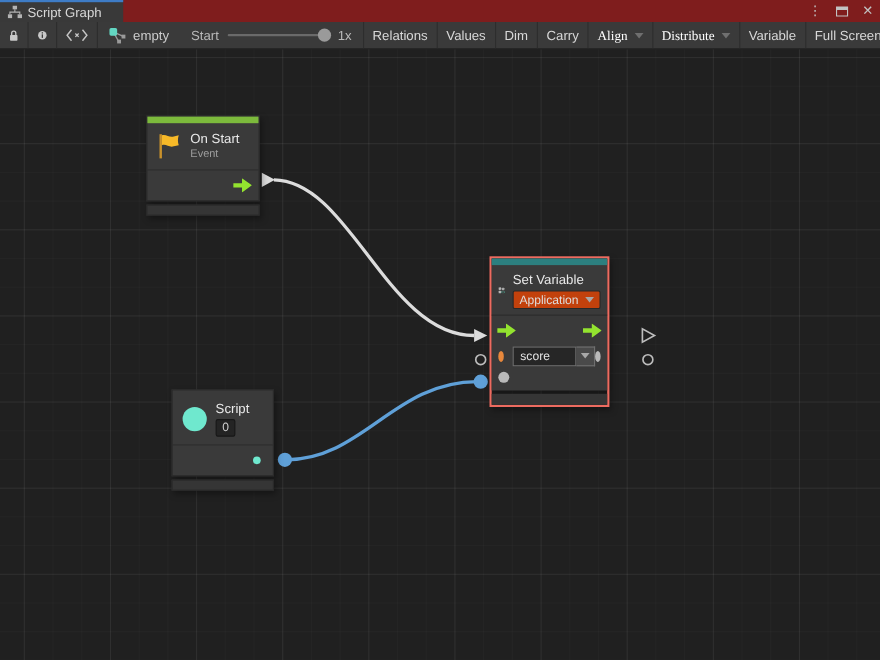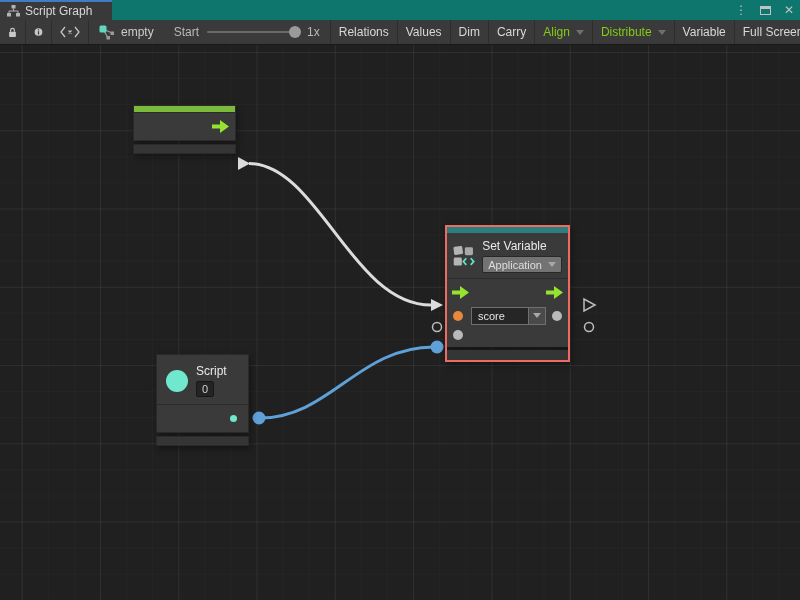--- a/index.html
+++ b/index.html
@@ -3,36 +3,36 @@
 <meta charset="utf-8">
 <style>
   * { margin:0; padding:0; box-sizing:border-box; }
   html,body { width:800px; height:600px; overflow:hidden; }
   body {
     font-family:"Liberation Sans", sans-serif;
     background:#202020; color:#d4d4d4; position:relative;
     width:800px; height:600px; font-size:12px;
   }
   
-  .tabbar { position:absolute; left:0; top:0; width:800px; height:20px; background:#0f766e; }
+  .tabbar { position:absolute; left:0; top:0; width:800px; height:20px; background:#7f1d1d; }
   .tab {
     position:absolute; left:0; top:0; width:112px; height:20px; background:#393939;
     border-top:2px solid #3e7cc6; display:flex; align-items:center; gap:5px; padding-left:7px;
     color:#d8d8d8;
   }
   .wincontrols { position:absolute; right:4px; top:0; height:20px; display:flex; align-items:center; gap:10px; color:#c2c2c2; }
   .winbtn { cursor:default; display:flex; align-items:center; justify-content:center; width:14px; height:14px; font-size:12px; }
   .maxbox { width:11px; height:9px; border:1px solid #c2c2c2; border-top:3px solid #c2c2c2; }
   
   .toolbar {
     position:absolute; left:0; top:20px; width:800px; height:25px; background:#3a3a3a;
     border-bottom:1px solid #191919; display:flex; align-items:stretch; font-size:12px; color:#d8d8d8;
   }
   .tbtn { display:flex; align-items:center; justify-content:flex-start; padding:0 8px; border-right:1px solid #2d2d2d; cursor:default; white-space:nowrap; }
-  .tbtn.disabled { color:#84cc16; }
+  .tbtn.disabled { color:#ffffff;font-family:Liberation Serif, serif; }
   .iconbtn { width:26px; }
   .codebtn { width:64px; color:#c9c9c9; letter-spacing:1px; }
   .crumb { display:flex; align-items:center; gap:6px; padding:0 10px; color:#cccccc; }
   .zoomwrap { display:flex; align-items:center; gap:8px; padding:0 10px; flex:1; color:#b9b9b9; border-right:1px solid #2d2d2d; }
   .slider { position:relative; width:92px; height:2px; background:#6a6a6a; border-radius:1px; }
   .knob { position:absolute; right:-2px; top:-5px; width:12px; height:12px; border-radius:50%; background:#9a9a9a; }
   .caret { width:0; height:0; border-left:4px solid transparent; border-right:4px solid transparent; border-top:5px solid #a8a8a8; margin-left:6px; }
   .caret.dim { border-top-color:#6f6f6f; }
   
   .canvas {
@@ -57,21 +57,21 @@
   .ndivider { border-top:1px solid #2c2c2c; }
   .prow { display:flex; align-items:center; }
   .nfooter { margin-top:3px; height:10px; background:#353535; border:1px solid #2a2a2a; }
   .dot { width:10px; height:10px; border-radius:50%; }
   .dot.orange { background:#e8883c; }
   .dot.gray { background:#b9b9b9; }
   .valuebox { background:#242424; border:1px solid #171717; border-radius:2px; color:#cfcfcf; font-size:11px; padding:1px 5px; display:inline-block; }
   
   .selwrap { border:2px solid #ed6b60; background:transparent; }
   .dropbtn {
-    display:flex; align-items:center; justify-content:space-between; background:#737373;
+    display:flex; align-items:center; justify-content:space-between; background:#c2410c;
     border:1px solid #282828; border-radius:2px; height:17px; padding:0 5px; color:#dddddd; font-size:11px; cursor:default;
   }
   .fieldwrap { display:flex; }
   .field { width:58px; height:18px; background:#262626; border:1px solid #6f6f6f; color:#e2e2e2; font-size:11px; display:flex; align-items:center; padding-left:6px; }
   .fieldbtn { width:17px; height:18px; background:#4a4a4a; border:1px solid #6f6f6f; border-left:none; display:flex; align-items:center; justify-content:center; }
 </style>
 </head>
 <body>
 
 <div class="tabbar">
@@ -171,31 +171,41 @@
     <circle cx="437" cy="302" r="6.5" fill="#5fa0d8"></circle>
 
     <circle cx="437" cy="282" r="4.5" fill="#202020" stroke-width="1.5" stroke="#bdbdbd"></circle>
     <polygon points="584,254 584,266 595,260" fill="#202020" stroke-width="1.5" stroke="#bdbdbd"></polygon>
     <circle cx="589" cy="282" r="4.5" fill="#202020" stroke-width="1.5" stroke="#bdbdbd"></circle>
   </svg>
 
   <div class="node" style="left:133px; top:60px; width:103px;">
     <div class="nbody">
       <div class="accent" style="background:#7cba3c"></div>
+      <div class="nheader">
+        <svg width="22" height="24" viewBox="0 0 22 24">
+          <rect x="2" y="1" width="2.2" height="22" fill="#c9912b"></rect>
+          <path d="M4.2 2 C 8 0.5, 11 4.5, 15 3 L 19.5 2 C 18.5 5, 18.5 8, 19.5 11 L 15 12 C 11 13.5, 8 9.5, 4.2 11 Z" fill="#f7b928"></path>
+        </svg>
+        <div>
+          <div class="ntitle">On Start</div>
+          <div class="nsub">Event</div>
+        </div>
+      </div>
       <div class="ndivider"></div>
       <div class="prow" style="height:27px; justify-content:flex-end; padding-right:6px;">
         <svg width="17" height="13" viewBox="0 0 17 13">
           <path d="M0 4.5 h8 v-4.5 l9 6.5 l-9 6.5 v-4.5 h-8 z" fill="#93e32f"></path>
         </svg>
       </div>
     </div>
     <div class="nfooter"></div>
   </div>
 
-  <div class="node selwrap" style="left:445px; top:180px; width:125px;">
+  <div class="node selwrap" style="left:445px; top:188px; width:109px;">
     <div class="nbody" style="border:none;">
       <div class="accent" style="background:#2c7f7f"></div>
       <div class="nheader" style="padding:6px 6px 5px 6px; gap:7px;">
         <svg width="30" height="30" viewBox="0 0 30 30">
           <rect x="1" y="2" width="12" height="11" rx="2" fill="#b5b5b5" transform="rotate(-8 7 7)"></rect>
           <rect x="16" y="3" width="11" height="11" rx="2" fill="#a8a8a8"></rect>
           <rect x="1" y="17" width="11" height="11" rx="2" fill="#b5b5b5"></rect>
           <path d="M18 18 l-4 4.5 l4 4.5 M24 18 l4 4.5 l-4 4.5" stroke="#5fe3c4" stroke-width="2.4" fill="none"></path>
         </svg>
         <div style="flex:1">

